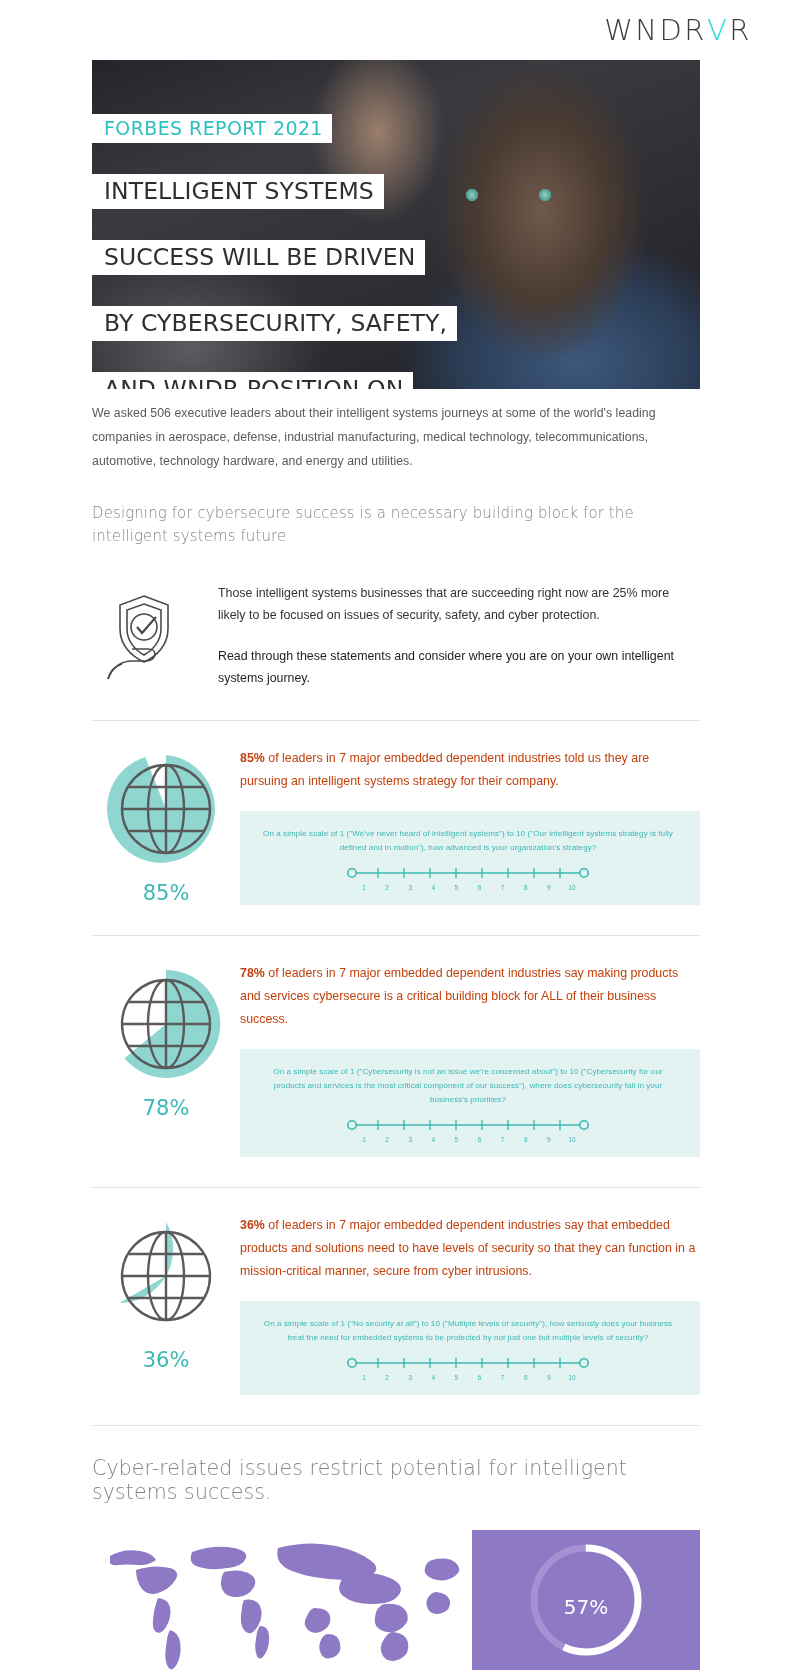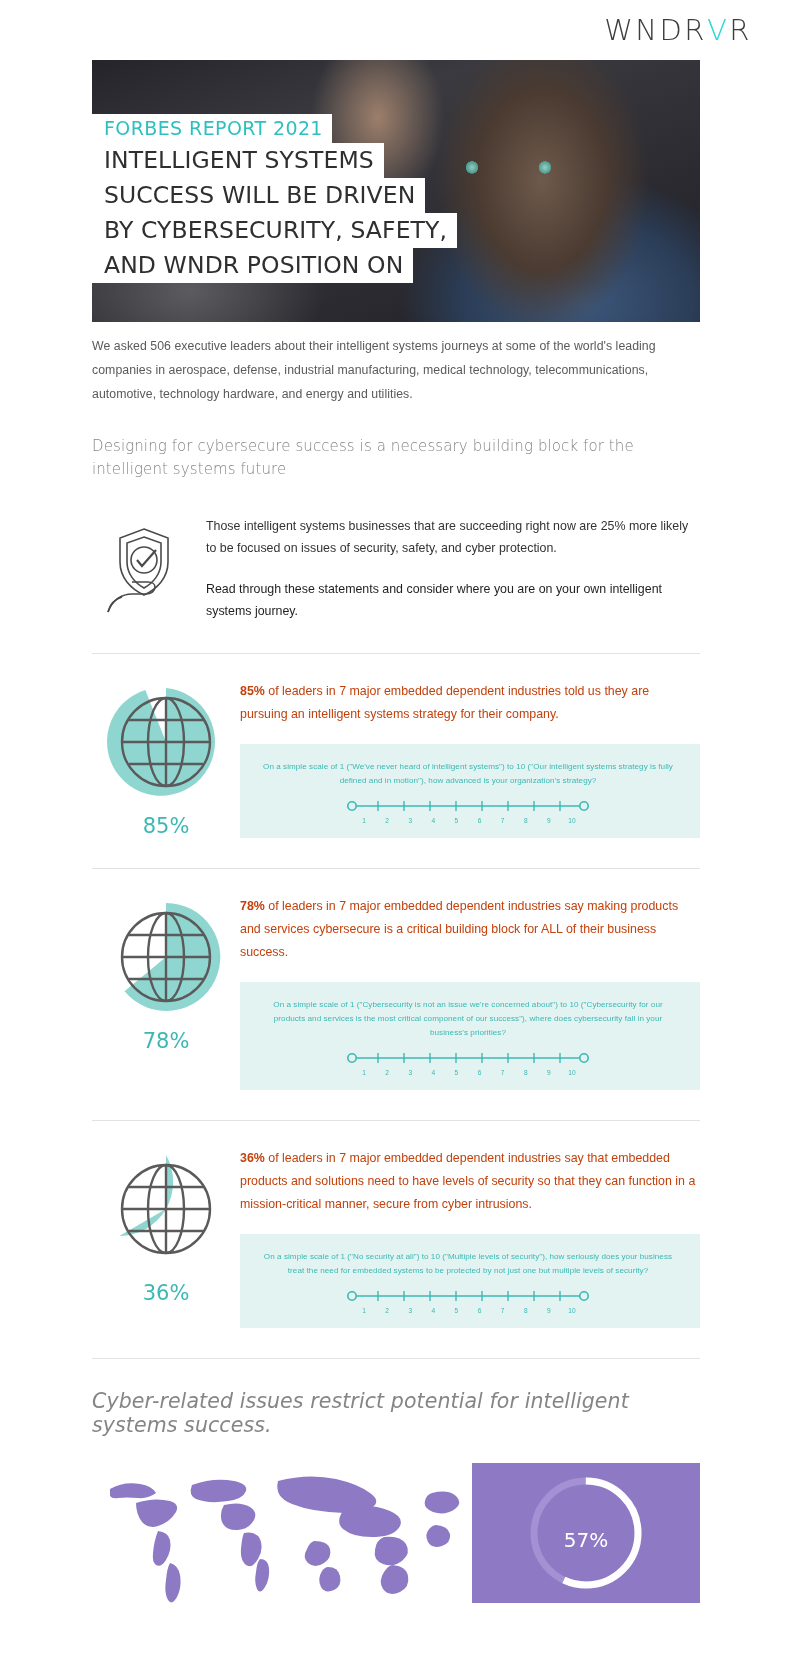--- a/index.html
+++ b/index.html
@@ -28,21 +28,21 @@
     display: flex;
     align-items: baseline;
   }
   .logo .accent { color: #2ad9d9; }
 
   
   .hero {
     position: relative;
     margin: 0 auto;
     width: 608px;
-    height: 262px;
+    height: 329px;
     overflow: hidden;
     background: #2b2b2e;
   }
   .hero-photo {
     position: absolute;
     inset: 0;
     background:
       radial-gradient(ellipse 150px 210px at 74% 46%, #6e5a4c 0%, #4b3b31 42%, rgba(40,32,27,0) 72%),
       radial-gradient(ellipse 95px 130px at 47% 22%, #9c7f6b 0%, rgba(80,62,50,0) 70%),
       radial-gradient(ellipse 210px 150px at 80% 92%, #3d587c 0%, #2b3d57 55%, rgba(25,33,46,0) 85%),
@@ -74,20 +74,21 @@
   .headline-line {
     background: #ffffff;
     color: #2f2f2f;
     font-size: 23.5px;
     line-height: 1.32;
     letter-spacing: .1px;
     padding: 2px 10px 2px 12px;
     font-weight: 400;
     white-space: nowrap;
     font-family: "DejaVu Sans", sans-serif;
+    margin-top: 31px;
   }
 
   
   .container { width: 608px; margin: 0 auto; }
 
   .intro {
     font-size: 12.3px;
     line-height: 1.95;
     color: #5a5a5a;
     margin-top: 13px;
@@ -102,21 +103,21 @@
     margin-top: 28px;
     font-family: "DejaVu Sans", sans-serif;
     letter-spacing: .1px;
   }
 
   
   .shield-block {
     display: flex;
     align-items: flex-end;
     margin-top: 28px;
-    gap: 4px;
+    gap: 16px;
   }
   .shield-icon { width: 110px; flex: 0 0 110px; padding-top: 6px; }
   .shield-text { flex: 1; padding-top: 6px; }
   .shield-text p {
     font-size: 12.4px;
     line-height: 1.82;
     color: #333333;
   }
   .shield-text p.bold { font-weight: normal; margin-top: 18px; color: #1f1f1f; }
 
@@ -182,21 +183,20 @@
     border-top: 1px solid #e2e2e2;
     margin: 30px 0 0 0;
   }
   .bottom-title {
     font-size: 20.5px;
     color: #858585;
     font-weight: 300;
     margin-top: 30px;
     font-family: "DejaVu Sans", sans-serif;
     letter-spacing: .1px;
-    font-style: italic;
   }
   .bottom-panels {
     display: flex;
     margin-top: 26px;
     gap: 12px;
     height: 140px;
   }
   .map-panel {
     flex: 1;
     position: relative;

